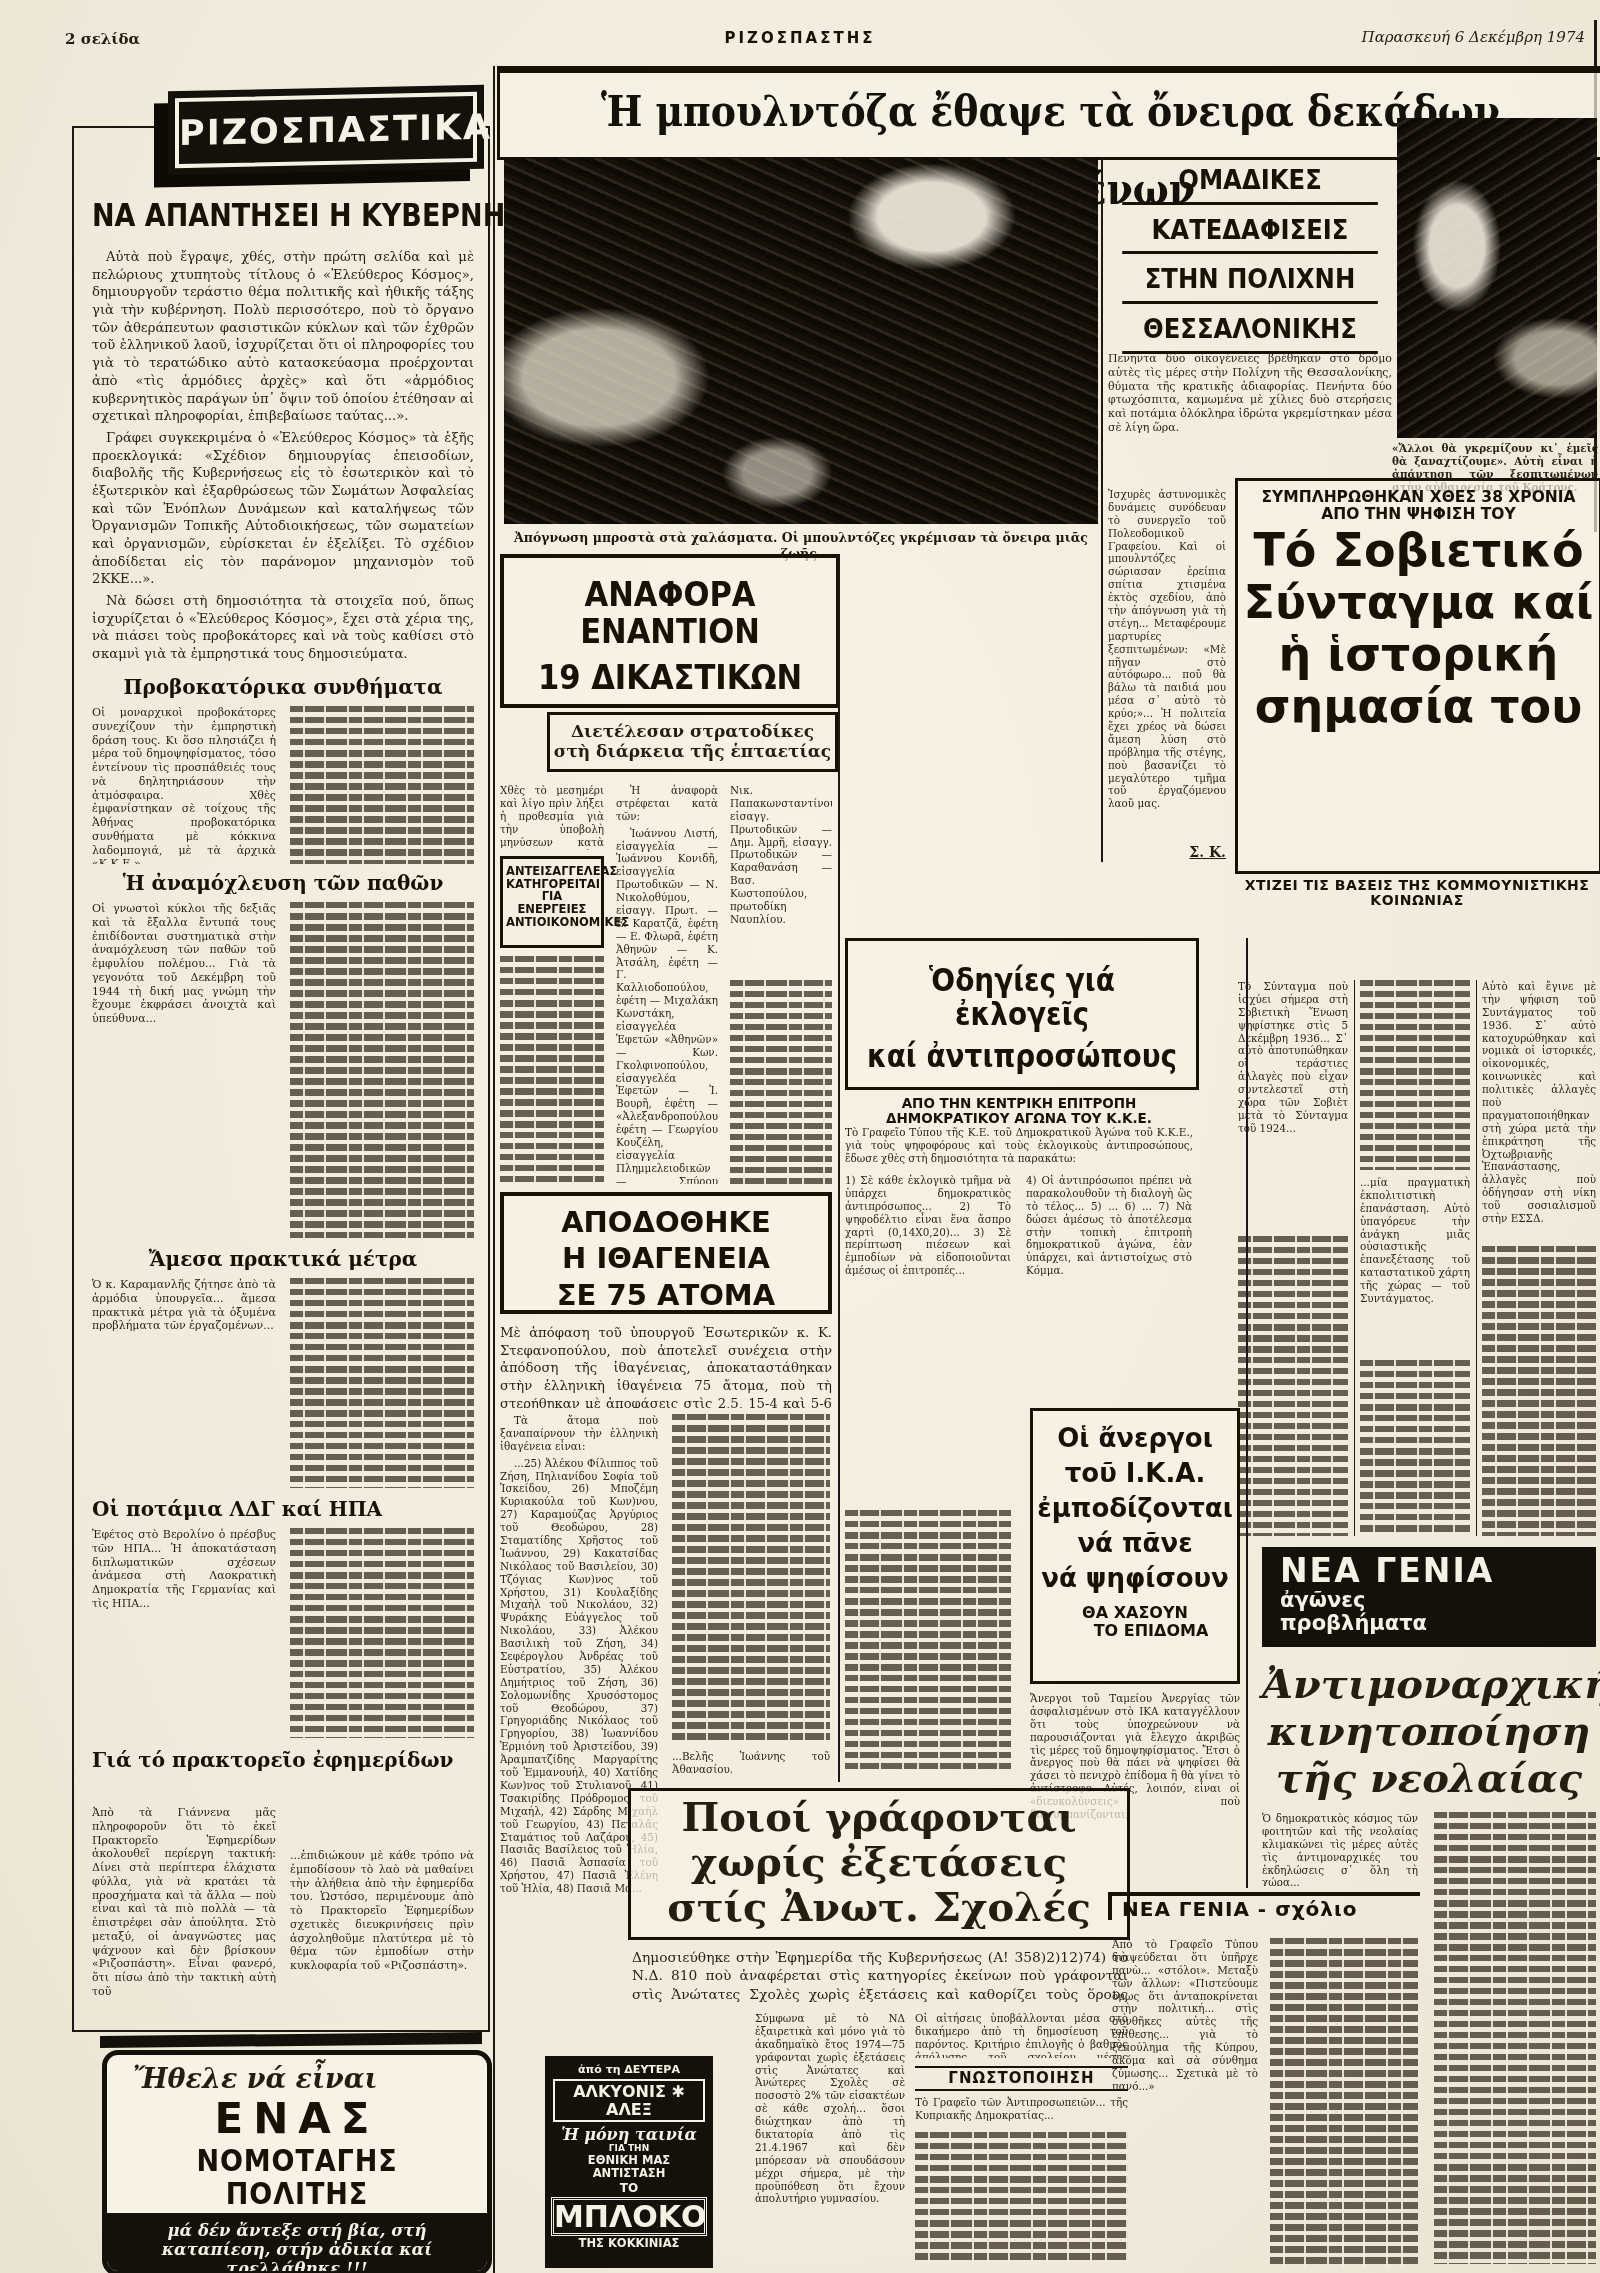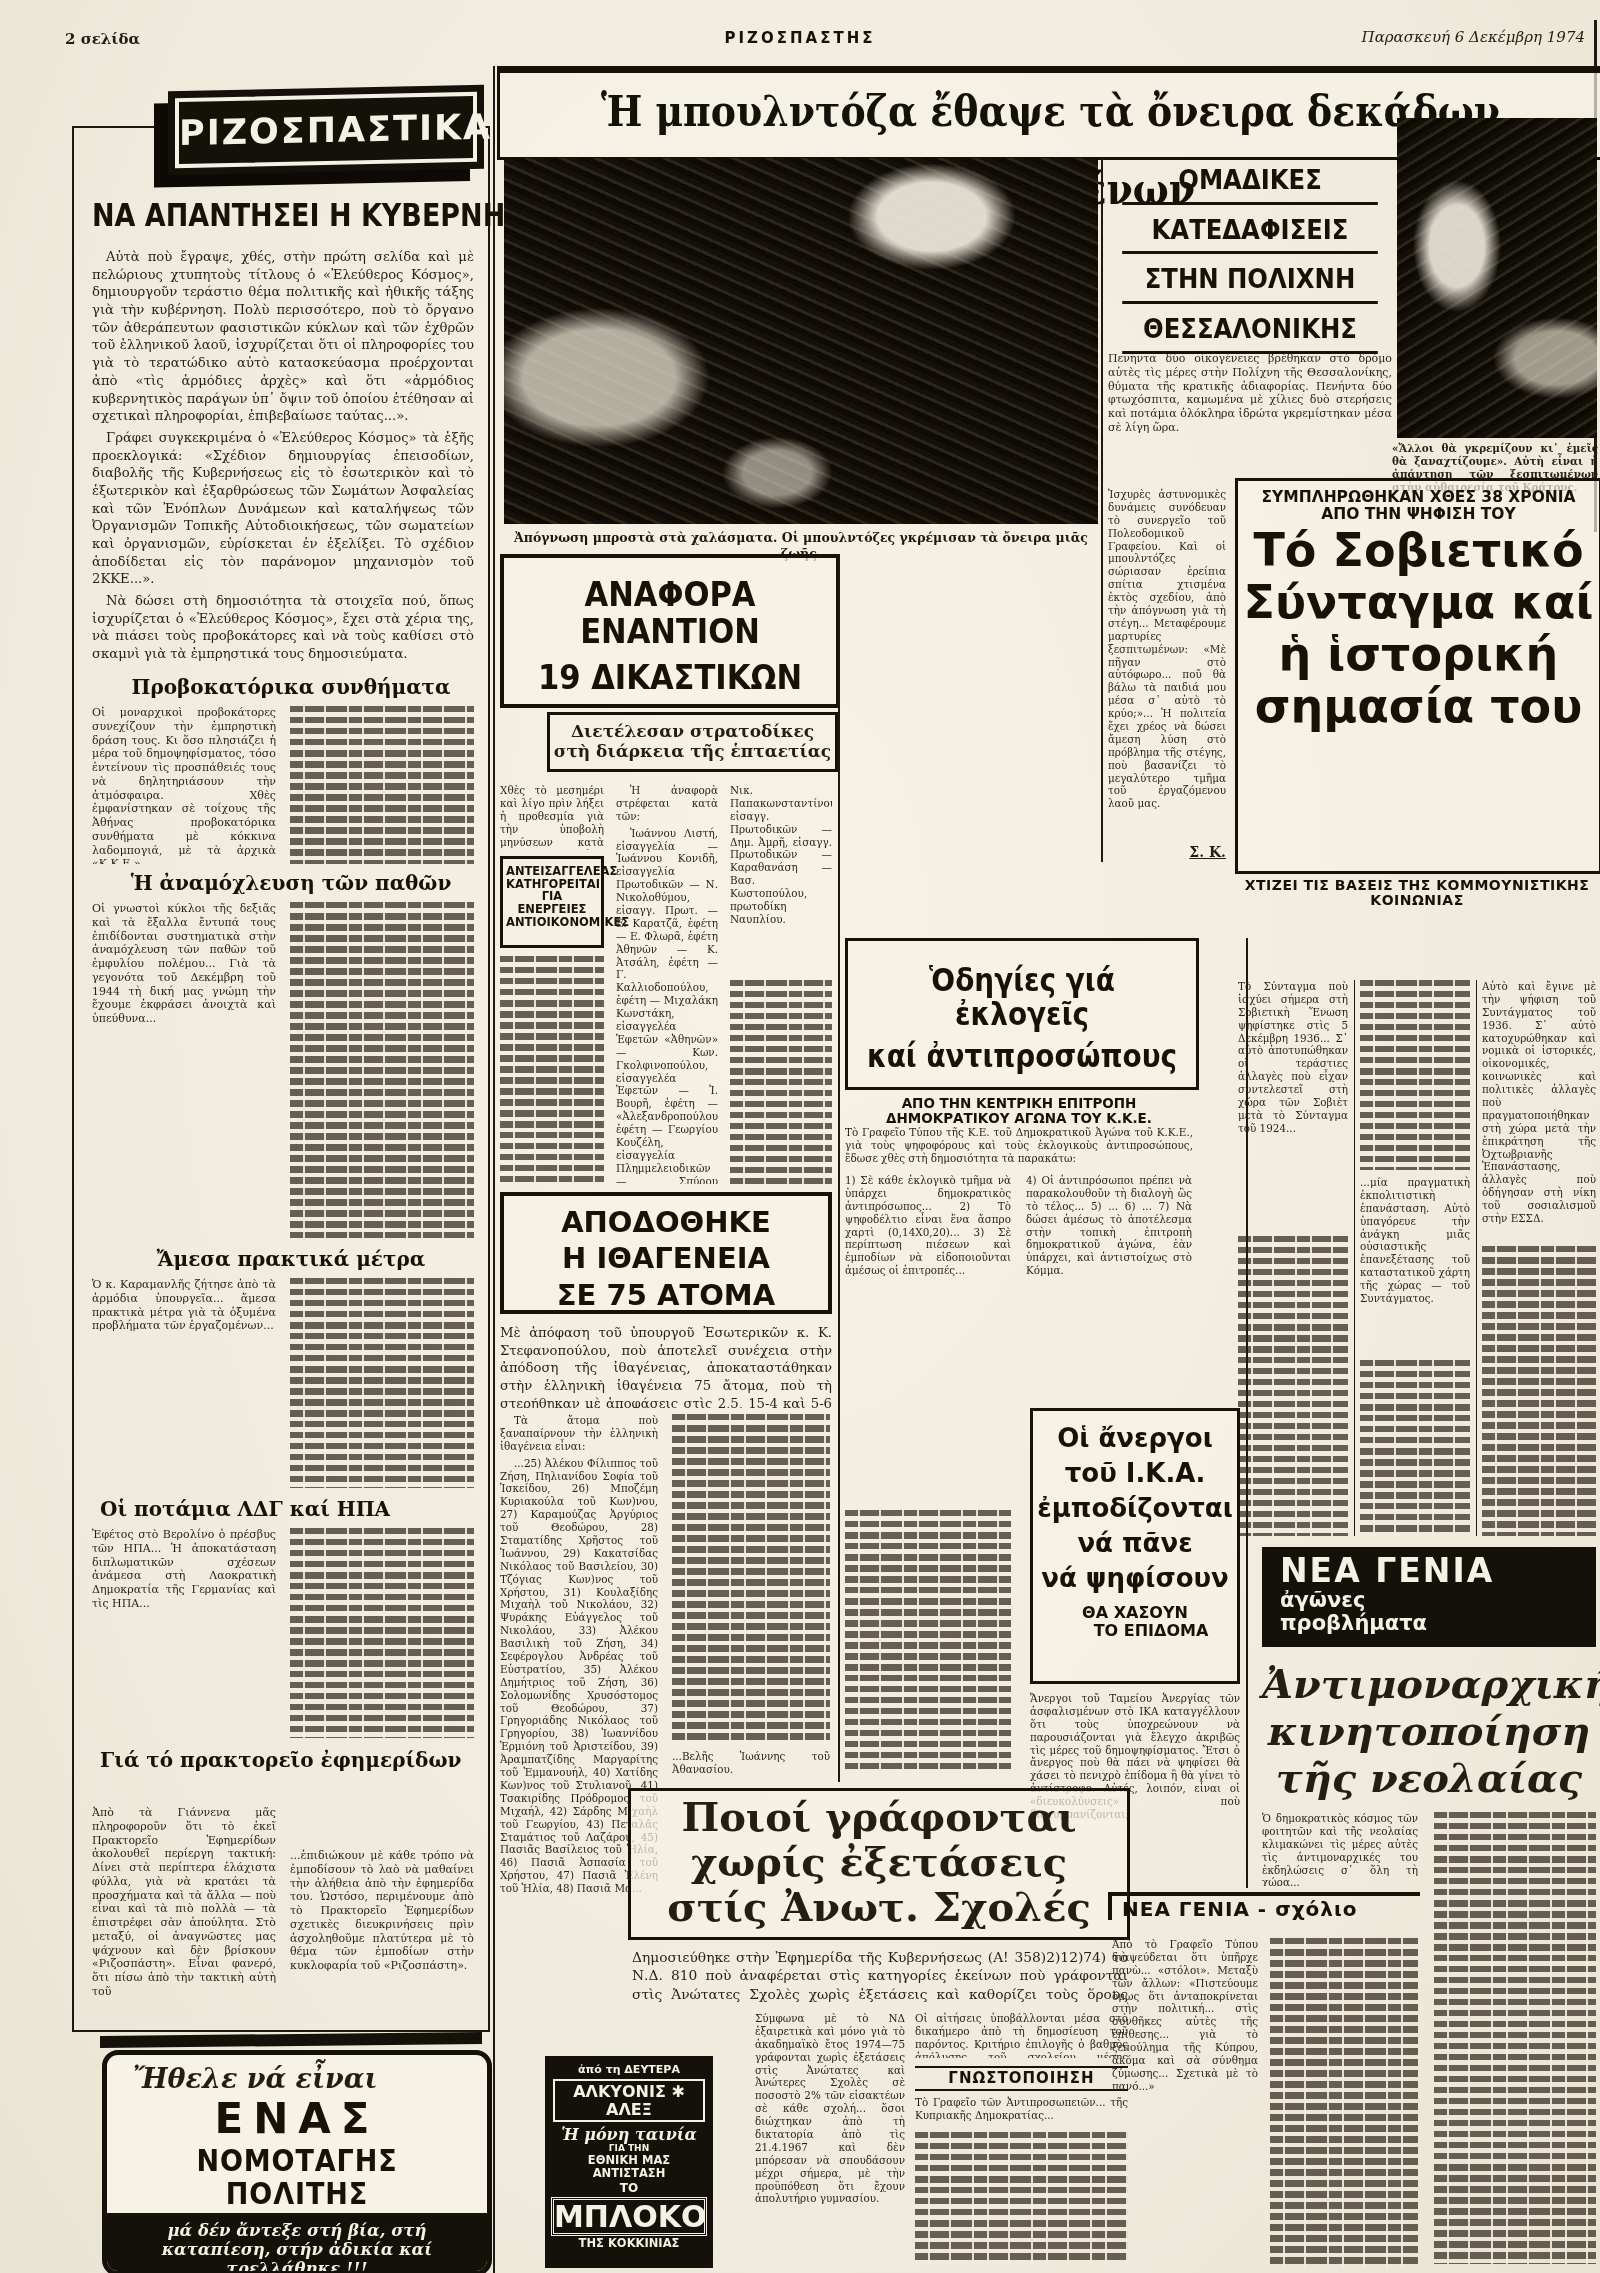--- a/index.html
+++ b/index.html
@@ -13,21 +13,21 @@
   .ctr{text-align:center;}
   .j{text-align:justify;}
   .ofh{overflow:hidden;}
   .cx{transform:scaleX(.9);transform-origin:50% 50%;}
   .cxl{transform:scaleX(.87);transform-origin:0 50%;white-space:nowrap;}
   .bd{font:13.2px/1.34 "DejaVu Serif",serif;color:#261f12;}
   .sm{font:11px/1.25 "DejaVu Serif",serif;color:#281f12;}
   .xs{font:10.4px/1.24 "DejaVu Serif",serif;color:#281f12;}
   .bd p,.sm p,.xs p{margin:0 0 4px;text-indent:14px;}
   .vr{background:#1d1812;}
-  .subhead{font:bold 20px/1.1 "DejaVu Serif",serif;color:#171106;margin-left:8px;}
+  .subhead{font:bold 20px/1.1 "DejaVu Serif",serif;color:#171106;}
   .cap{font:bold 12.5px/1.3 "DejaVu Serif",serif;color:#1d160b;}
   .tx{opacity:.78;background-image:
       repeating-linear-gradient(to right,rgba(243,239,228,0) 0 13px,rgba(243,239,228,.9) 13px 15px,rgba(243,239,228,0) 15px 34px,rgba(243,239,228,.9) 34px 36px,rgba(243,239,228,0) 36px 57px,rgba(243,239,228,.9) 57px 59px),
       repeating-linear-gradient(to bottom,#40372a 0 6.5px,transparent 6.5px 11px);}
   .ph{background-color:#17120b;background-image:
       radial-gradient(ellipse 150px 95px at 72% 16%,rgba(240,235,221,.92) 0 36%,rgba(240,235,221,0) 56%),
       radial-gradient(ellipse 190px 120px at 16% 60%,rgba(226,219,201,.78) 0 40%,rgba(226,219,201,0) 58%),
       radial-gradient(ellipse 100px 65px at 46% 86%,rgba(233,227,211,.6) 0 34%,rgba(233,227,211,0) 55%),
       repeating-linear-gradient(24deg,rgba(0,0,0,.38) 0 6px,rgba(96,85,64,.28) 6px 9px,rgba(18,14,8,.42) 9px 14px);}
   .ph2{background-color:#15100a;background-image:

